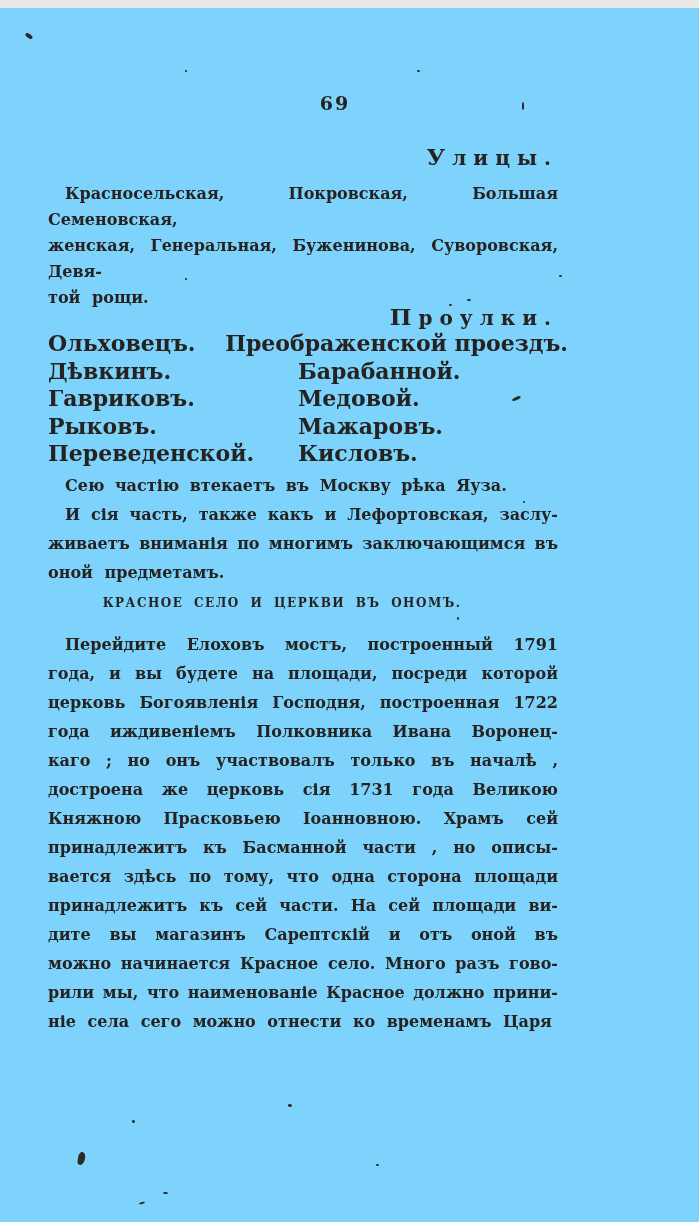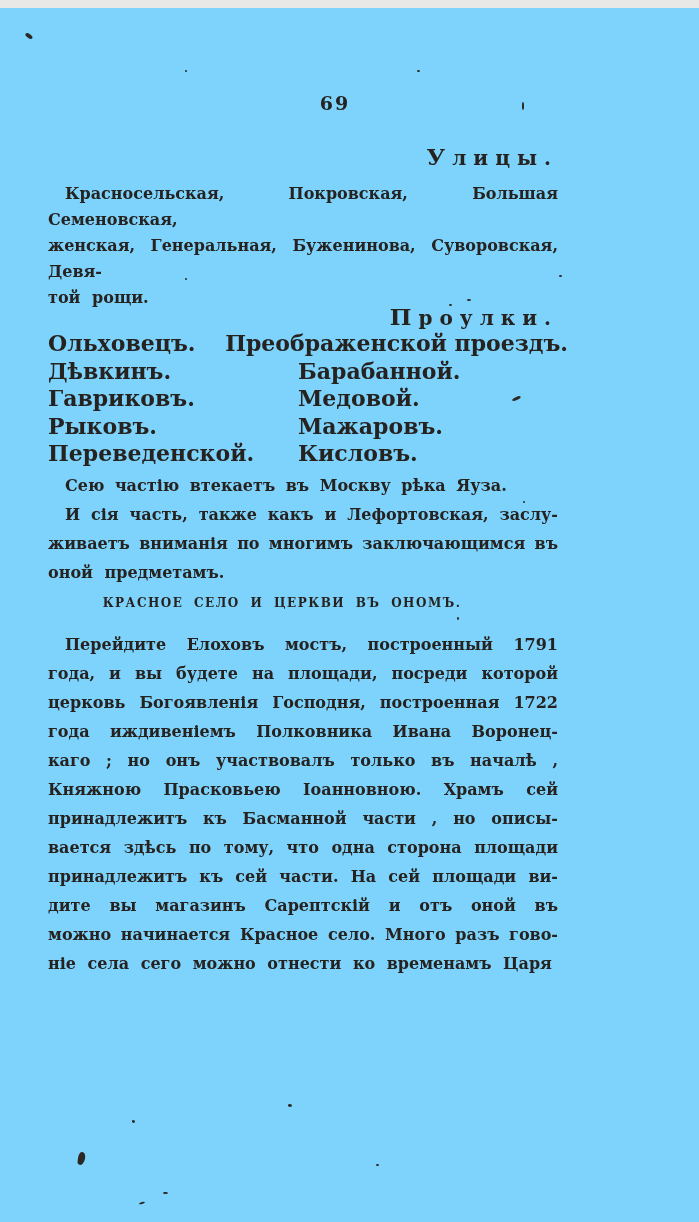--- a/index.html
+++ b/index.html
@@ -139,26 +139,28 @@
     <div class="tline last">оной предметамъ.</div>
   </div>
 
   <h3 class="subheading">КРАСНОЕ СЕЛО И ЦЕРКВИ ВЪ ОНОМЪ.</h3>
   <div class="para p-main">
     <div class="tline first">Перейдите Елоховъ мостъ, построенный 1791</div>
     <div class="tline">года, и вы будете на площади, посреди которой</div>
     <div class="tline">церковь Богоявленія Господня, построенная 1722</div>
     <div class="tline">года иждивеніемъ Полковника Ивана Воронец-</div>
     <div class="tline">каго ; но онъ участвовалъ только въ началѣ ,</div>
+    <div class="tline">достроена же церковь сія 1731 года Великою</div>
     <div class="tline">Княжною Прасковьею Іоанновною. Храмъ сей</div>
     <div class="tline">принадлежитъ къ Басманной части , но описы-</div>
     <div class="tline">вается здѣсь по тому, что одна сторона площади</div>
     <div class="tline">принадлежитъ къ сей части. На сей площади ви-</div>
     <div class="tline">дите вы магазинъ Сарептскій и отъ оной въ</div>
     <div class="tline">можно начинается Красное село. Много разъ гово-</div>
+    <div class="tline">рили мы, что наименованіе Красное должно прини-</div>
     <div class="tline last">ніе села сего можно отнести ко временамъ Царя</div>
   </div>
 
   <div class="speck" style="left:25px;  top:26px;   width:8px; height:4px; transform:rotate(35deg);"></div>
   <div class="speck" style="left:522px; top:94px;   width:2px; height:8px;"></div>
   <div class="speck" style="left:417px; top:62px;   width:3px; height:2px;"></div>
   <div class="speck" style="left:185px; top:62px;   width:2px; height:2px;"></div>
   <div class="speck" style="left:449px; top:296px;  width:3px; height:2px;"></div>
   <div class="speck" style="left:467px; top:291px;  width:4px; height:2px;"></div>
   <div class="speck" style="left:512px; top:389px;  width:9px; height:3px; transform:rotate(-25deg);"></div>

